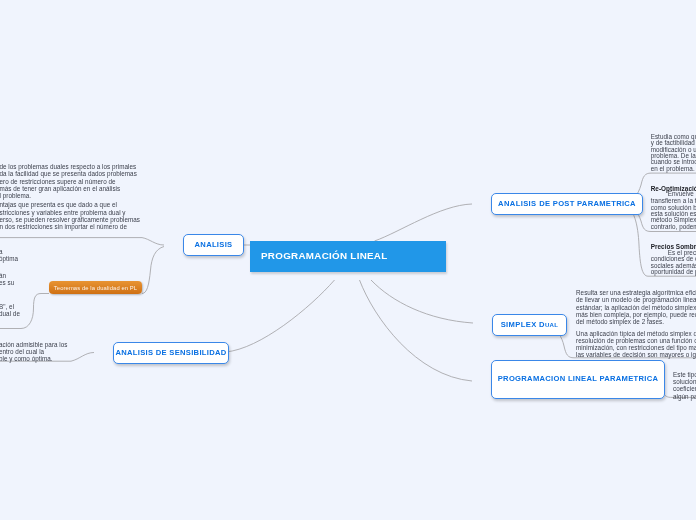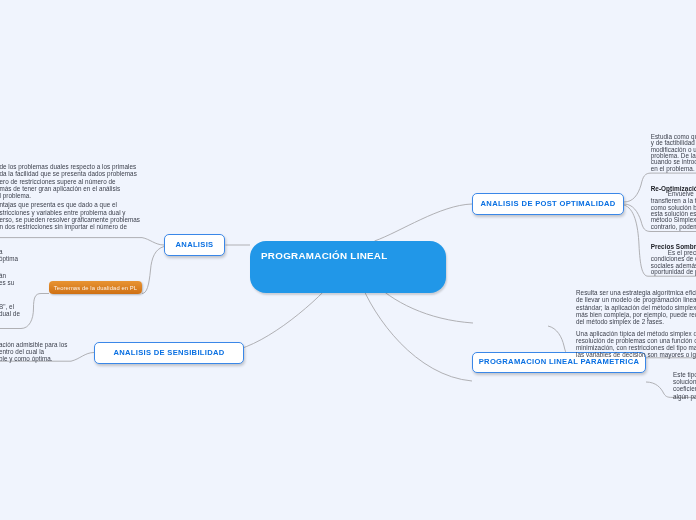--- a/index.html
+++ b/index.html
@@ -9,34 +9,34 @@
     background:#f0f4fd;
     font-family:"Liberation Sans",sans-serif;
     -webkit-font-smoothing:antialiased;
   }
   #stage{position:absolute;left:0;top:0;width:696px;height:520px;will-change:transform;}
   svg#edges{position:absolute;left:0;top:0;width:696px;height:520px;pointer-events:none;}
   svg#edges path{fill:none;stroke:#a8a8ac;stroke-width:0.9;}
 
   #central{
     position:absolute;box-sizing:border-box;
-    left:250px;top:241px;width:196px;height:52px;
-    background:#2197e8;border-radius:16px;
+    left:250px;top:241px;width:196px;height:31px;
+    background:#2197e8;border-radius:0;
     box-shadow:1px 2px 2px rgba(0,0,0,.16);
     color:#fff;font-weight:bold;font-size:9.8px;letter-spacing:.3px;
     padding:10px 0 0 11px;line-height:10px;white-space:nowrap;
   }
 
   .branch{
     position:absolute;box-sizing:border-box;
     background:#fff;border:1.9px solid #3a87e8;border-radius:5px;
     box-shadow:1px 2px 3px rgba(0,0,0,.2);
     color:#0a70e2;font-weight:bold;font-size:7.6px;letter-spacing:.3px;
     display:flex;align-items:center;justify-content:center;white-space:nowrap;
-    line-height:7.6px;padding-bottom:0.8px;
+    line-height:7.6px;padding-bottom:0.8px;margin-left:19px;
   }
   .tight{letter-spacing:.37px;}
   .sc{font-size:6.1px;letter-spacing:.3px;}
 
   .sub-orange{
     position:absolute;box-sizing:border-box;
     background:linear-gradient(#e89433,#cf7014);
     border-radius:4px;
     box-shadow:1px 1px 2px rgba(0,0,0,.25);
     color:#fdf4ea;font-size:5.8px;letter-spacing:.12px;
@@ -73,32 +73,38 @@
   </svg>
 
   <div id="central">
     <div>PROGRAMACIÓN LINEAL</div>
   </div>
 
   <div class="branch" style="left:164px;top:234px;width:61px;height:22px">
     <span>ANALISIS</span>
   </div>
 
-  <div class="branch" style="left:94px;top:342px;width:150px;height:22px">
+  <div class="branch" style="left:94px;top:342px;width:116px;height:22px">
     <span>ANALISIS DE SENSIBILIDAD</span>
   </div>
 
   <div class="branch" style="left:472px;top:193px;width:152px;height:22px">
     <span class="tight">ANALISIS</span>
     <span style="width:2.7px"></span>
-    <span>DE POST OPTIMALIDAD</span>
+    <span>DE POST PARAMETRICA</span>
   </div>
 
+  <div class="branch" style="left:473px;top:314px;width:75px;height:22px">
+    <span class="tight">SIMPLEX</span>
+    <span style="width:2.5px"></span>
+    <span>D</span>
+    <span class="sc">UAL</span>
+  </div>
 
-  <div class="branch" style="left:472px;top:352px;width:174px;height:21px">
+  <div class="branch" style="left:472px;top:360px;width:174px;height:39px">
     <span>PROGRAMACION LINEAL PARAMETRICA</span>
   </div>
 
   <div class="sub-orange" style="left:49px;top:281px;width:93px;height:13px">
     <span>Teoremas de la dualidad en PL</span>
   </div>
 
 <div class="note" style="left:-0.5px;top:163.0px">
   <div class="ln" style="top:0px;">de los problemas duales respecto a los primales</div>
   <div class="ln" style="top:7.4px;">da la facilidad que se presenta dados problemas</div>

